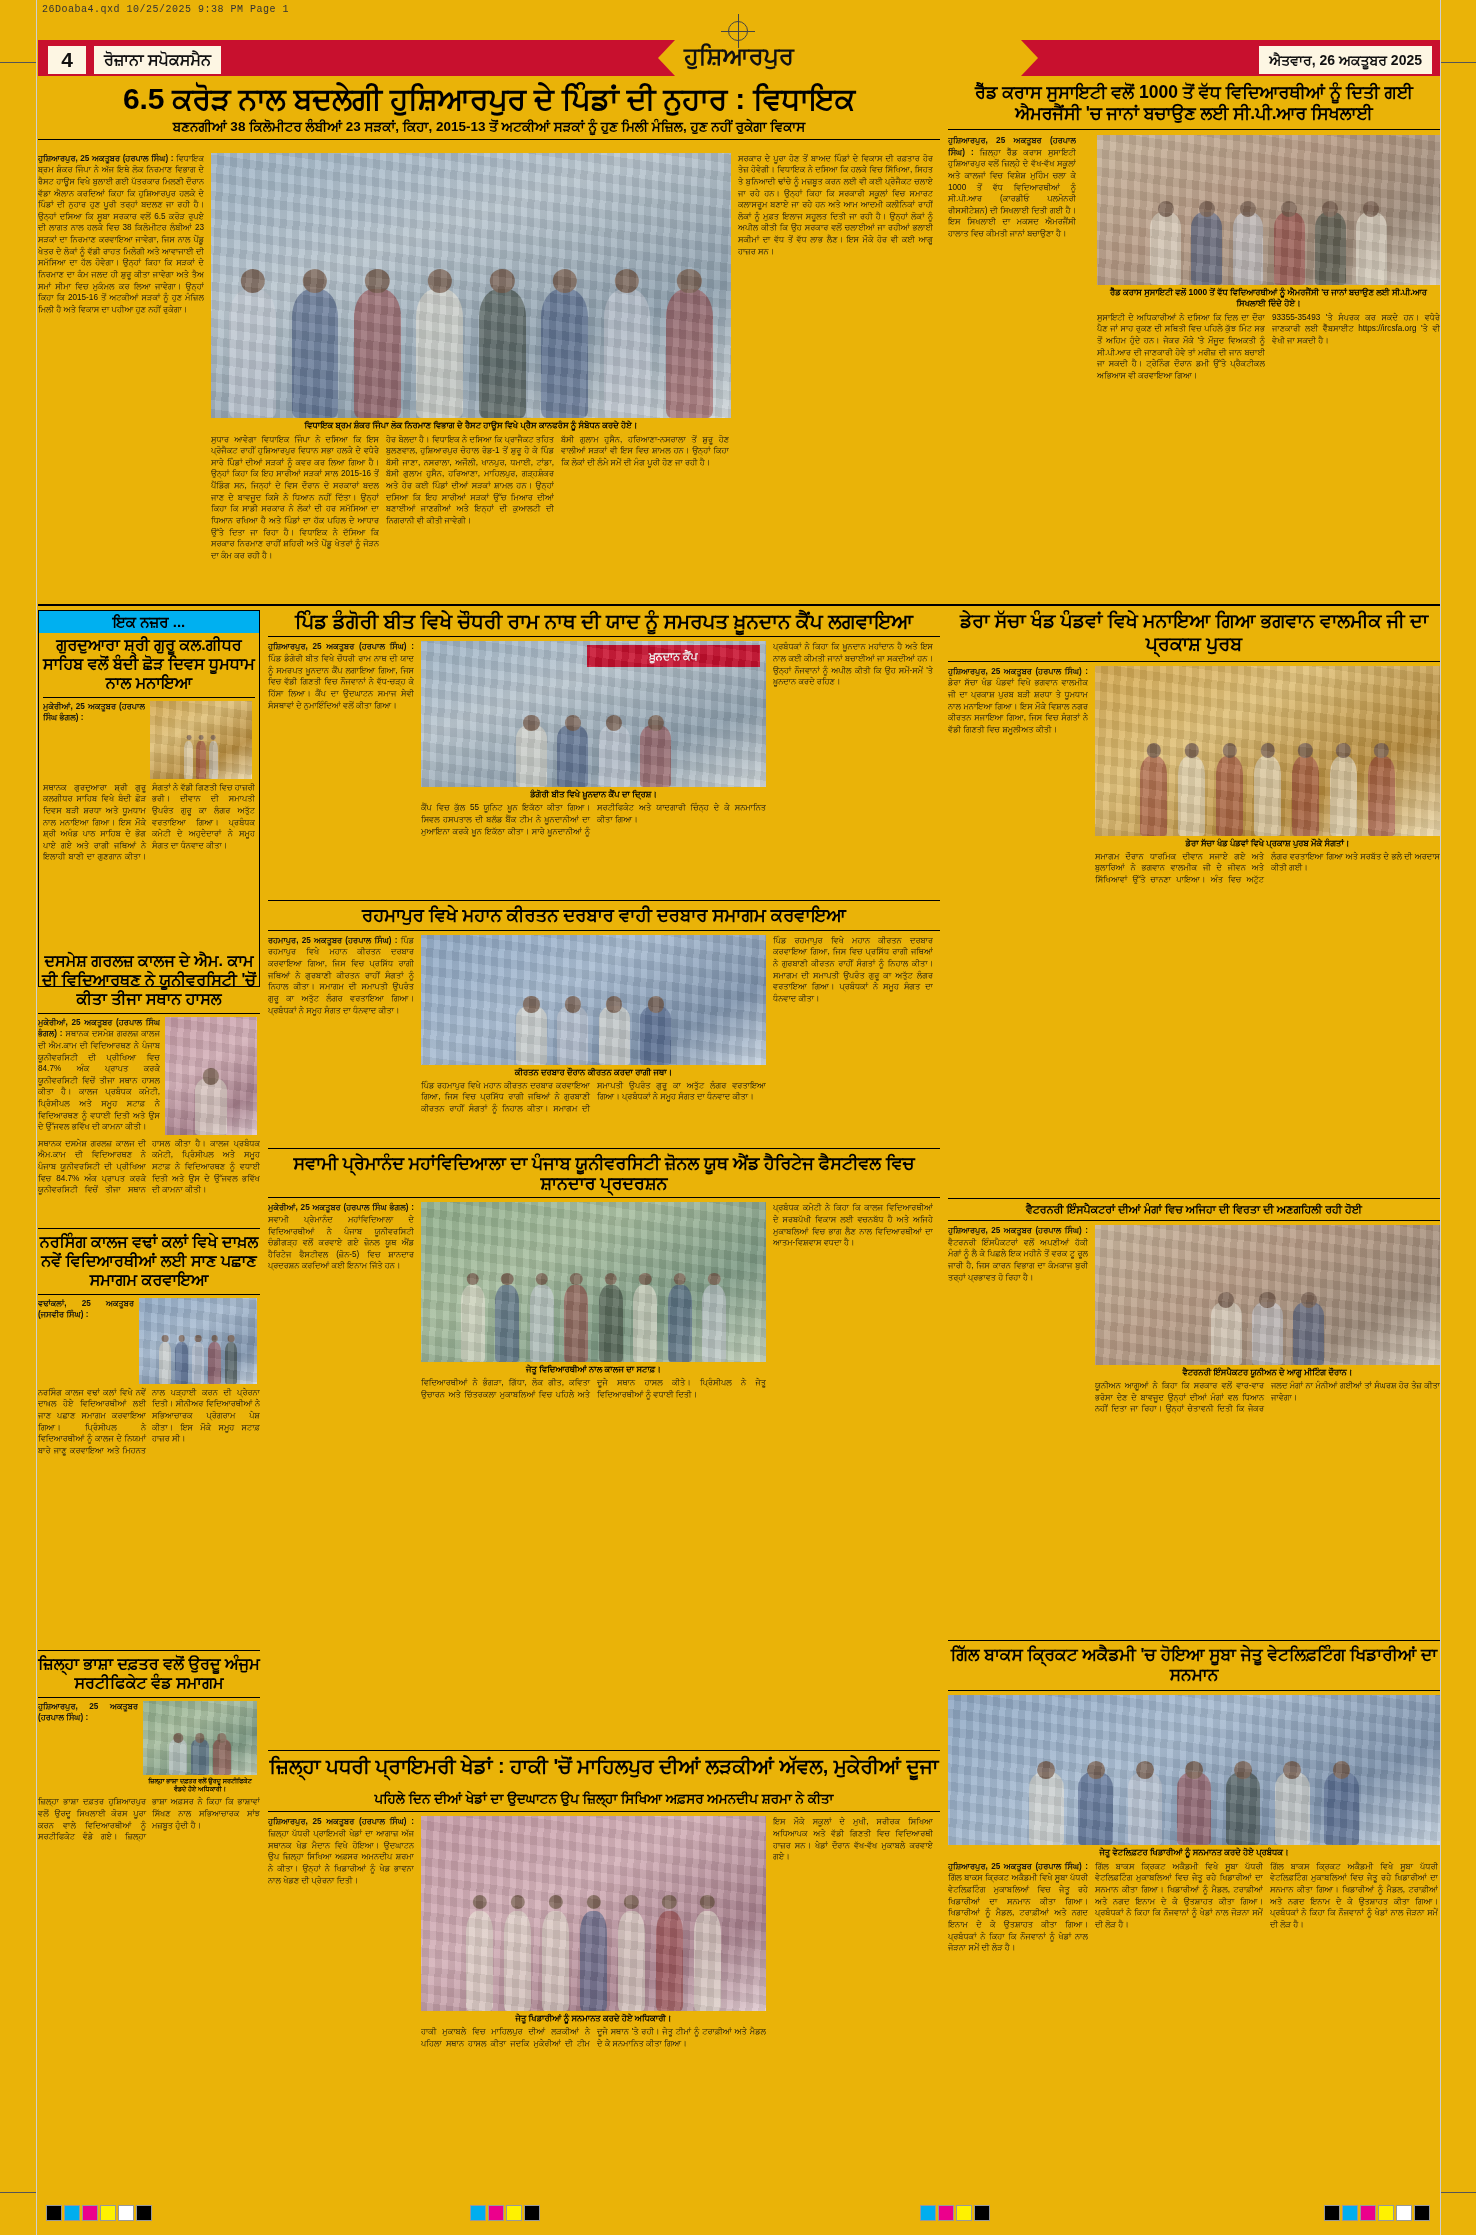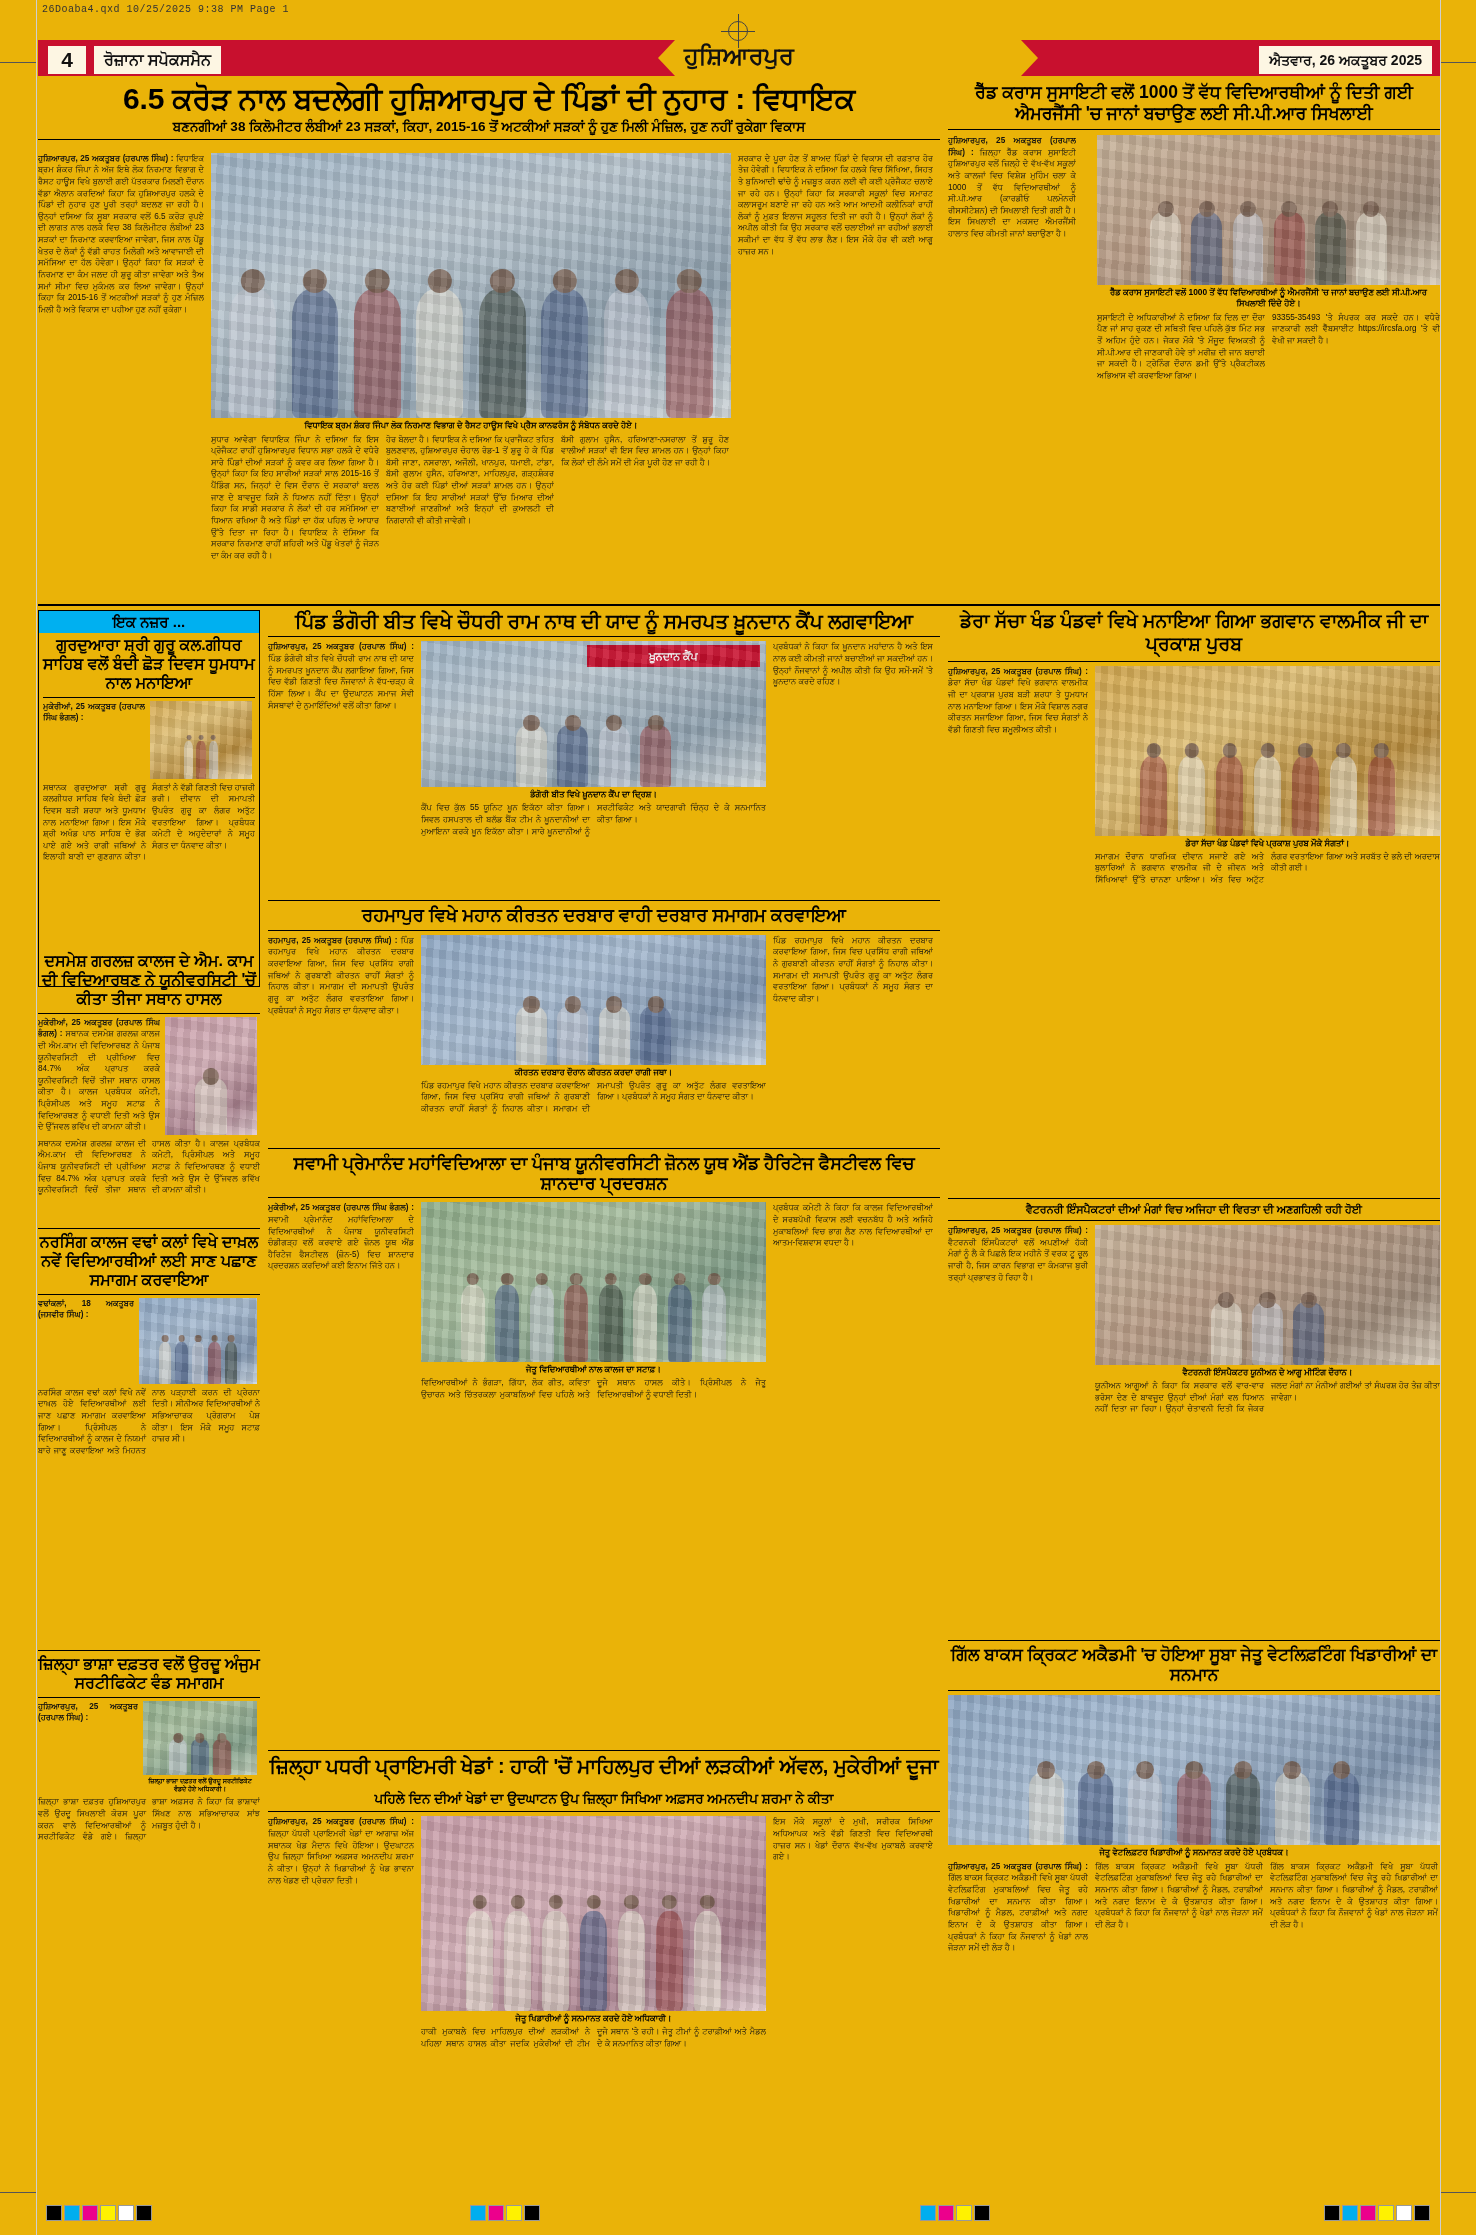--- a/index.html
+++ b/index.html
@@ -91,21 +91,21 @@
     <div class="mh-redR"></div>
     <div class="mh-pageno">4</div>
     <div class="mh-paper">ਰੋਜ਼ਾਨਾ ਸਪੋਕਸਮੈਨ</div>
     <div class="mh-city">ਹੁਸ਼ਿਆਰਪੁਰ</div>
     <div class="mh-date">ਐਤਵਾਰ, 26 ਅਕਤੂਬਰ 2025</div>
   </div>
 
   <div style="position:absolute;left:38px;top:82px;width:902px;height:520px;">
     <div class="hl lead-hl">6.5 ਕਰੋੜ ਨਾਲ ਬਦਲੇਗੀ ਹੁਸ਼ਿਆਰਪੁਰ ਦੇ ਪਿੰਡਾਂ ਦੀ ਨੁਹਾਰ : ਵਿਧਾਇਕ</div>
     <div style="height:3px"></div>
-    <div class="sub-hl">ਬਣਨਗੀਆਂ 38 ਕਿਲੋਮੀਟਰ ਲੰਬੀਆਂ 23 ਸੜਕਾਂ, ਕਿਹਾ, 2015-16 ਤੋਂ ਅਟਕੀਆਂ ਸੜਕਾਂ ਨੂੰ ਹੁਣ ਮਿਲੀ ਮੰਜ਼ਿਲ, ਹੁਣ ਨਹੀਂ ਰੁਕੇਗਾ ਵਿਕਾਸ</div>
+    <div class="sub-hl">ਬਣਨਗੀਆਂ 38 ਕਿਲੋਮੀਟਰ ਲੰਬੀਆਂ 23 ਸੜਕਾਂ, ਕਿਹਾ, 2015-13 ਤੋਂ ਅਟਕੀਆਂ ਸੜਕਾਂ ਨੂੰ ਹੁਣ ਮਿਲੀ ਮੰਜ਼ਿਲ, ਹੁਣ ਨਹੀਂ ਰੁਕੇਗਾ ਵਿਕਾਸ</div>
     <div class="rule" style="margin:4px 0 5px"></div>
     <div style="display:flex;gap:7px;height:455px;margin-top:13px;">
       <div style="width:166px;">
         <div class="body-col" style="height:455px"><span class="dateline">ਹੁਸ਼ਿਆਰਪੁਰ, 25 ਅਕਤੂਬਰ (ਹਰਪਾਲ ਸਿੰਘ) :</span>
           <span>ਵਿਧਾਇਕ ਬ੍ਰਮ ਸ਼ੰਕਰ ਜਿੰਪਾ ਨੇ ਅੱਜ ਇਥੇ ਲੋਕ ਨਿਰਮਾਣ ਵਿਭਾਗ ਦੇ ਰੈਸਟ ਹਾਊਸ ਵਿਖੇ ਬੁਲਾਈ ਗਈ ਪੱਤਰਕਾਰ ਮਿਲਣੀ ਦੌਰਾਨ ਵੱਡਾ ਐਲਾਨ ਕਰਦਿਆਂ ਕਿਹਾ ਕਿ ਹੁਸ਼ਿਆਰਪੁਰ ਹਲਕੇ ਦੇ ਪਿੰਡਾਂ ਦੀ ਨੁਹਾਰ ਹੁਣ ਪੂਰੀ ਤਰ੍ਹਾਂ ਬਦਲਣ ਜਾ ਰਹੀ ਹੈ। ਉਨ੍ਹਾਂ ਦਸਿਆ ਕਿ ਸੂਬਾ ਸਰਕਾਰ ਵਲੋਂ 6.5 ਕਰੋੜ ਰੁਪਏ ਦੀ ਲਾਗਤ ਨਾਲ ਹਲਕੇ ਵਿਚ 38 ਕਿਲੋਮੀਟਰ ਲੰਬੀਆਂ 23 ਸੜਕਾਂ ਦਾ ਨਿਰਮਾਣ ਕਰਵਾਇਆ ਜਾਵੇਗਾ, ਜਿਸ ਨਾਲ ਪੇਂਡੂ ਖੇਤਰ ਦੇ ਲੋਕਾਂ ਨੂੰ ਵੱਡੀ ਰਾਹਤ ਮਿਲੇਗੀ ਅਤੇ ਆਵਾਜਾਈ ਦੀ ਸਮੱਸਿਆ ਦਾ ਹੱਲ ਹੋਵੇਗਾ। ਉਨ੍ਹਾਂ ਕਿਹਾ ਕਿ ਸੜਕਾਂ ਦੇ ਨਿਰਮਾਣ ਦਾ ਕੰਮ ਜਲਦ ਹੀ ਸ਼ੁਰੂ ਕੀਤਾ ਜਾਵੇਗਾ ਅਤੇ ਤੈਅ ਸਮਾਂ ਸੀਮਾ ਵਿਚ ਮੁਕੰਮਲ ਕਰ ਲਿਆ ਜਾਵੇਗਾ। ਉਨ੍ਹਾਂ ਕਿਹਾ ਕਿ 2015-16 ਤੋਂ ਅਟਕੀਆਂ ਸੜਕਾਂ ਨੂੰ ਹੁਣ ਮੰਜ਼ਿਲ ਮਿਲੀ ਹੈ ਅਤੇ ਵਿਕਾਸ ਦਾ ਪਹੀਆ ਹੁਣ ਨਹੀਂ ਰੁਕੇਗਾ।</span></div>
       </div>
       <div style="width:520px;">
         <div class="photo" style="height:265px;">
           <div class="figures">
             <div class="fig t1"></div>
@@ -195,21 +195,21 @@
       </div>
     </div>
     <div class="body-col" style="height:96px;margin-top:3px;column-count:2;column-gap:6px;">ਸਥਾਨਕ ਦਸਮੇਸ਼ ਗਰਲਜ਼ ਕਾਲਜ ਦੀ ਐਮ.ਕਾਮ ਦੀ ਵਿਦਿਆਰਥਣ ਨੇ ਪੰਜਾਬ ਯੂਨੀਵਰਸਿਟੀ ਦੀ ਪ੍ਰੀਖਿਆ ਵਿਚ 84.7% ਅੰਕ ਪ੍ਰਾਪਤ ਕਰਕੇ ਯੂਨੀਵਰਸਿਟੀ ਵਿਚੋਂ ਤੀਜਾ ਸਥਾਨ ਹਾਸਲ ਕੀਤਾ ਹੈ। ਕਾਲਜ ਪ੍ਰਬੰਧਕ ਕਮੇਟੀ, ਪ੍ਰਿੰਸੀਪਲ ਅਤੇ ਸਮੂਹ ਸਟਾਫ਼ ਨੇ ਵਿਦਿਆਰਥਣ ਨੂੰ ਵਧਾਈ ਦਿਤੀ ਅਤੇ ਉਸ ਦੇ ਉੱਜਵਲ ਭਵਿੱਖ ਦੀ ਕਾਮਨਾ ਕੀਤੀ।</div>
   </div>
 
   <div style="position:absolute;left:38px;top:1228px;width:222px;">
     <div class="rule" style="margin:0 0 4px"></div>
     <div class="sec-hl-sm">ਨਰਸਿੰਗ ਕਾਲਜ ਵਢਾਂ ਕਲਾਂ ਵਿਖੇ ਦਾਖ਼ਲ ਨਵੇਂ ਵਿਦਿਆਰਥੀਆਂ ਲਈ ਸਾਣ ਪਛਾਣ ਸਮਾਗਮ ਕਰਵਾਇਆ</div>
     <div class="rule" style="margin:4px 0 3px"></div>
     <div style="display:flex;gap:5px;">
-      <div class="body-col" style="width:96px;height:86px"><span class="dateline">ਵਢਾਂਕਲਾਂ, 18 ਅਕਤੂਬਰ (ਜਸਵੀਰ ਸਿੰਘ) :</span></div>
+      <div class="body-col" style="width:96px;height:86px"><span class="dateline">ਵਢਾਂਕਲਾਂ, 25 ਅਕਤੂਬਰ (ਜਸਵੀਰ ਸਿੰਘ) :</span></div>
       <div class="photo blue" style="width:118px;height:86px">
         <div class="figures">
           <div class="fig t4" style="width:11%"></div>
             <div class="fig t2" style="width:11%"></div>
           <div class="fig t1" style="width:11%"></div>
             <div class="fig t3" style="width:11%"></div>
           <div class="fig t5" style="width:11%"></div>
         </div>
       </div>
     </div>

